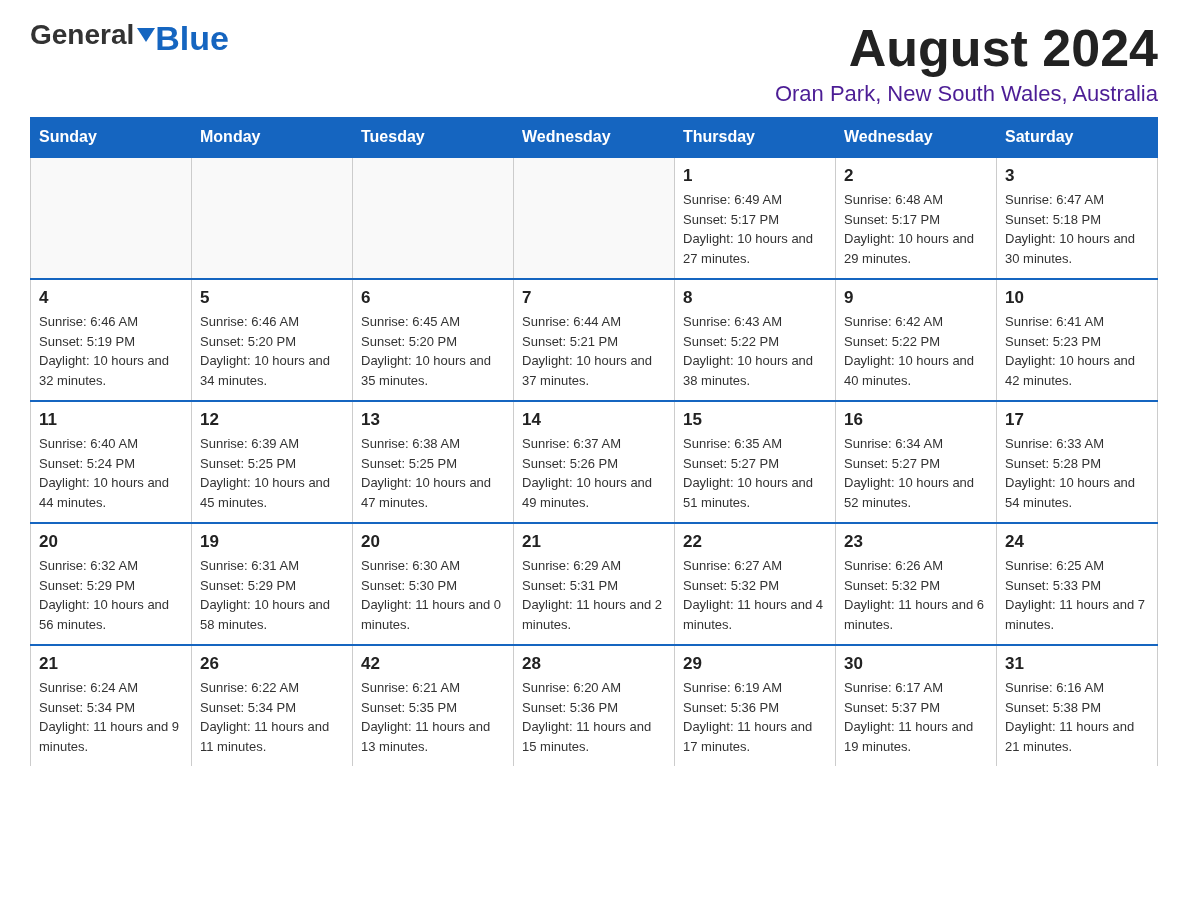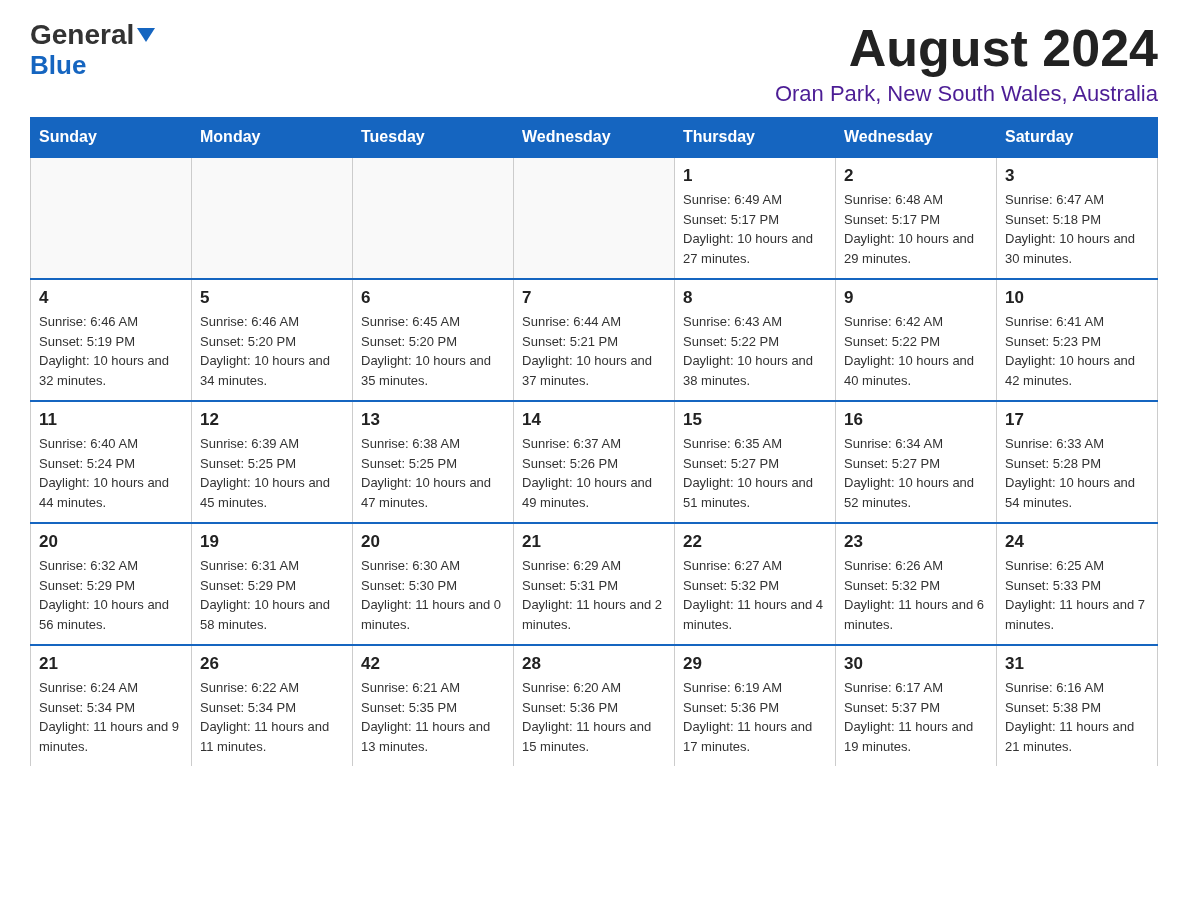--- a/index.html
+++ b/index.html
@@ -12,21 +12,21 @@
       padding: 20px 30px;
     }
     .header-area {
       display: flex;
       justify-content: space-between;
       align-items: flex-start;
       margin-bottom: 10px;
     }
     .logo {
       display: flex;
-      flex-direction: column;
+      flex-direction: row;
       align-items: flex-start;
     }
     .logo-text {
       font-size: 28px;
       font-weight: bold;
       color: #333;
       line-height: 1.1;
     }
     .logo-triangle {
       display: inline-block;
@@ -109,21 +109,21 @@
   </style>
 </head>
 <body>
 
 <div class="header-area">
   <div class="logo">
     <div style="display:flex; align-items:center;">
       <span class="logo-text">General</span>
       <span class="logo-triangle"></span>
     </div>
-    <span class="logo-text" style="color:#1565c0; font-size:26px;">Blue</span>
+    <span class="logo-text" style="color:#1565c0; font-size:34px;">Blue</span>
   </div>
   <div class="title-area">
     <div class="month-title">August 2024</div>
     <div class="location-title">Oran Park, New South Wales, Australia</div>
   </div>
 </div>
 
 <table class="calendar">
   <thead>
     <tr>

